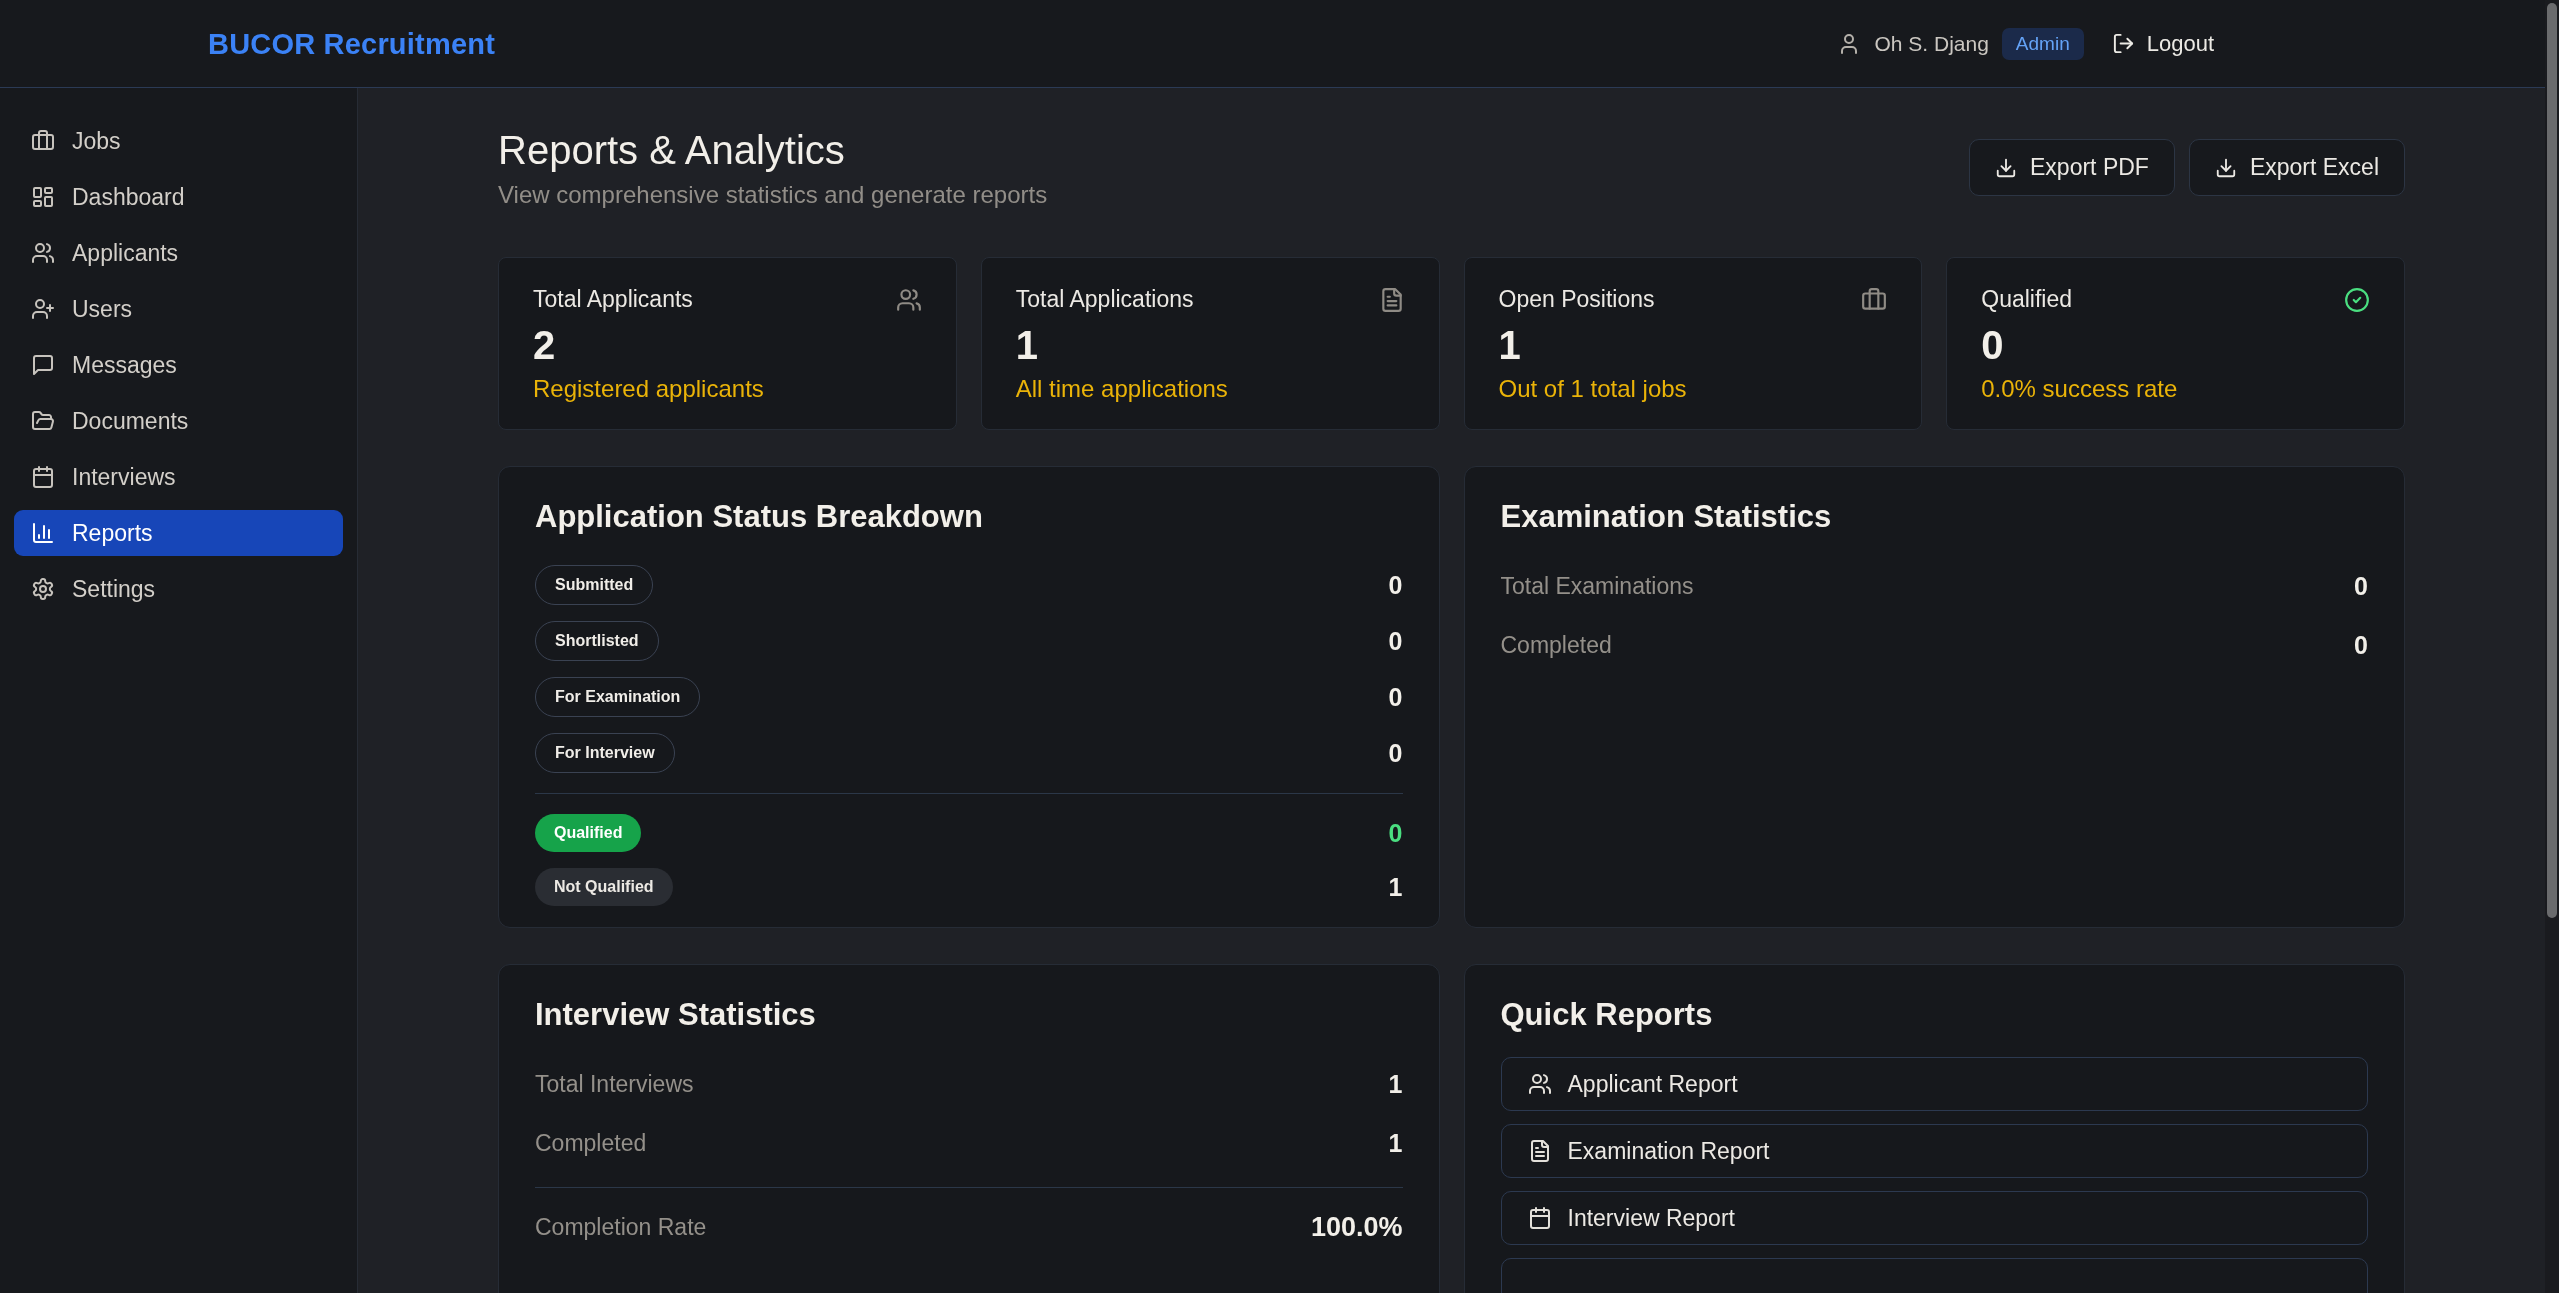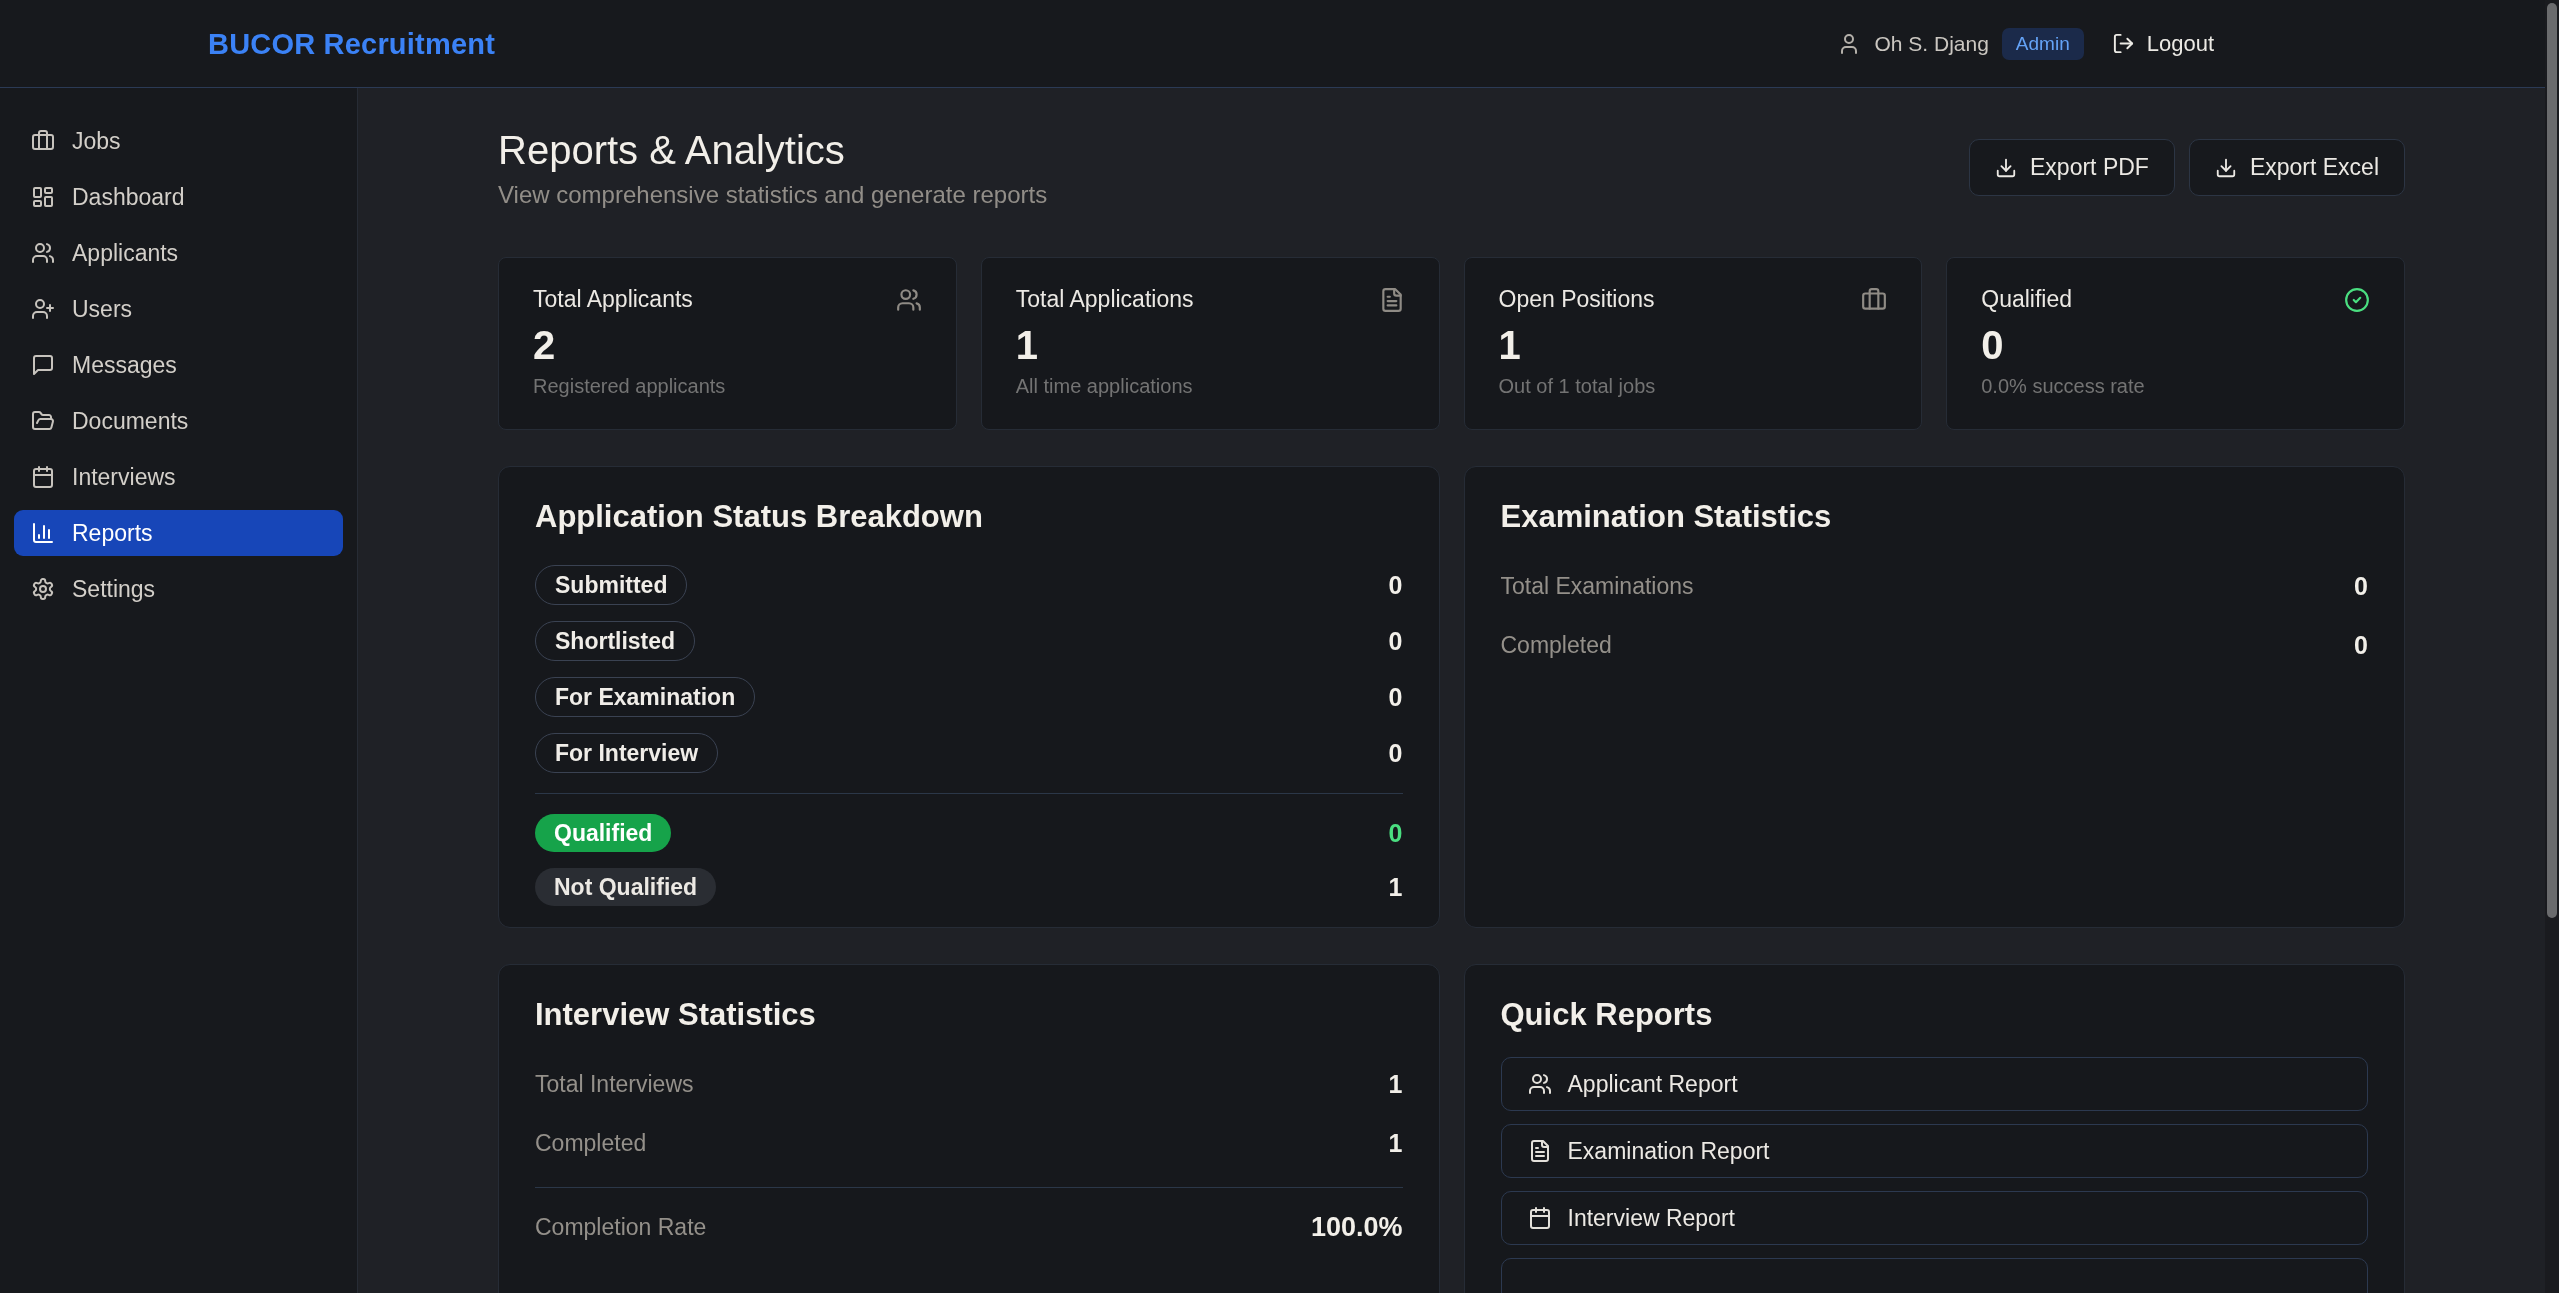--- a/index.html
+++ b/index.html
@@ -52,32 +52,32 @@
   .export-btn .icon { width:22px; height:22px; }
 
   .stats-grid { display:grid; grid-template-columns:repeat(4,1fr); gap:24px; }
   .stat-card { background:#16181c; border:1px solid #262c36; border-radius:8px;
     padding:28px 34px; height:173px; }
   .stat-top { display:flex; justify-content:space-between; align-items:center; }
   .stat-label { font-size:23px; color:#ece9e4; }
   .stat-top .icon { width:26px; height:26px; color:#8f8b85; }
   .stat-top .icon.green { color:#4ade80; }
   .stat-value { font-size:40px; font-weight:700; color:#f2efe9; margin-top:10px; }
-  .stat-sub { font-size:20px; color:#737373; margin-top:7px; }
+  .stat-sub { font-size:24px; color:#eab308; margin-top:7px; }
 
   .row2 { display:grid; grid-template-columns:1fr 1fr; gap:24px; margin-top:36px; }
   .panel { background:#16181c; border:1px solid #262c36; border-radius:12px;
     padding:32px 36px; }
   .panel.fixed { height:462px; overflow:hidden; }
   .panel.tall { height:520px; overflow:hidden; }
   .panel-title { font-size:31px; font-weight:700; color:#f2efe9; margin-bottom:22px; }
 
   .brow { display:flex; align-items:center; justify-content:space-between; padding:8px 0; }
   .brow.divided { border-top:1px solid #2b3748; margin-top:12px; padding-top:20px; }
-  .pill { display:inline-block; font-size:23px; font-weight:600; line-height:22px;
+  .pill { display:inline-block; font-size:16px; font-weight:600; line-height:22px;
     padding:8px 19px; border-radius:999px; }
   .pill-outline { border:1px solid #3a4252; color:#f0ede8; background:transparent; }
   .pill-green { background:#16a34a; color:#ffffff; }
   .pill-gray { background:#2a2d33; color:#ece9e4; }
   .brow-val { font-size:25px; font-weight:700; color:#f2efe9; }
   .brow-val.green { color:#4ade80; }
 
   .srow { display:flex; align-items:center; justify-content:space-between; padding:15px 0; }
   .srow-label { font-size:23px; color:#94908a; }
   .srow-val { font-size:25px; font-weight:700; color:#f2efe9; }

